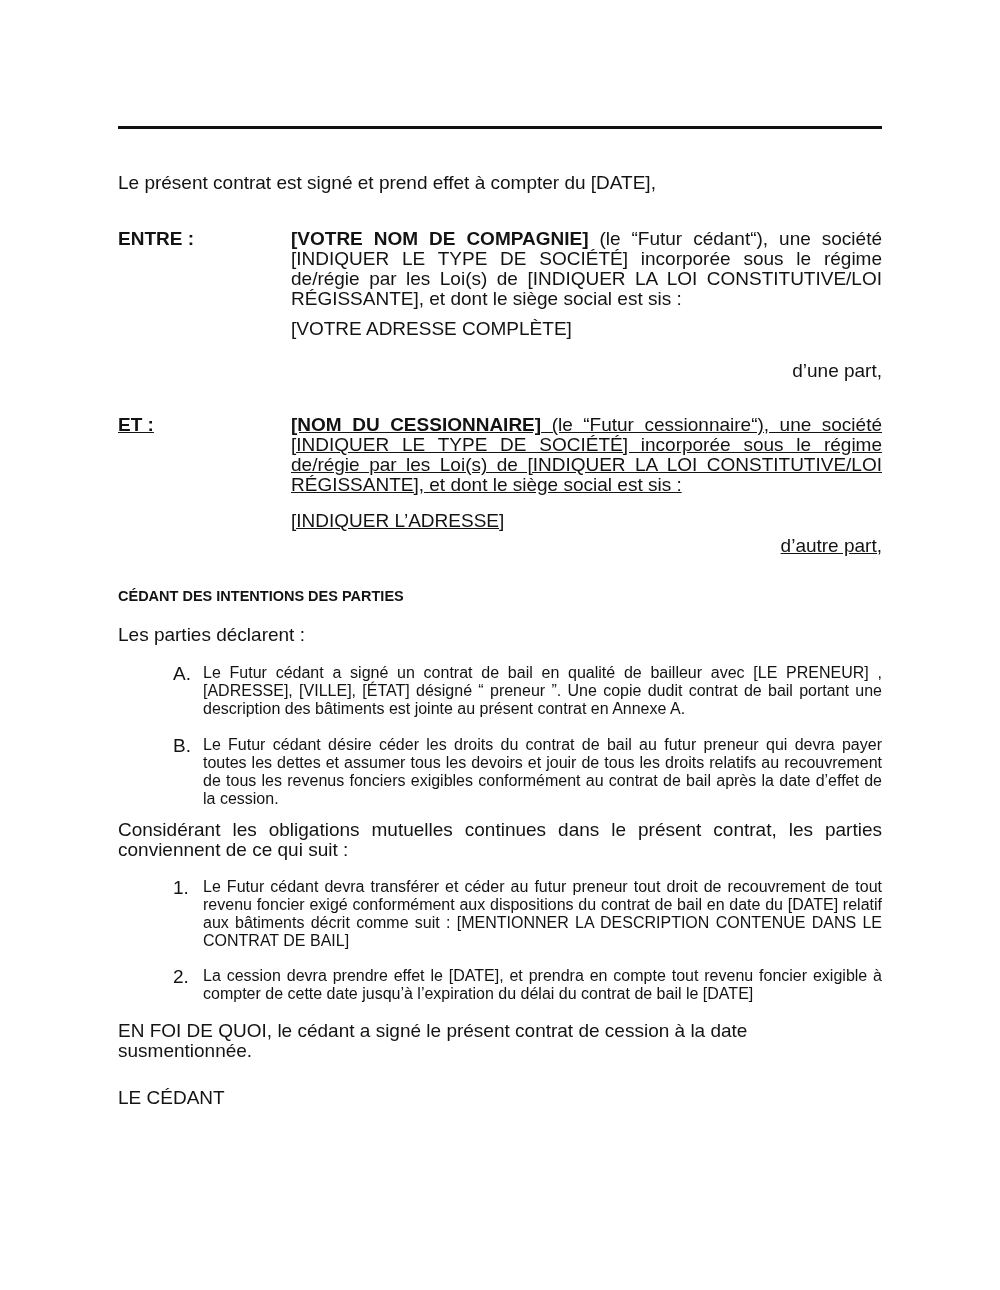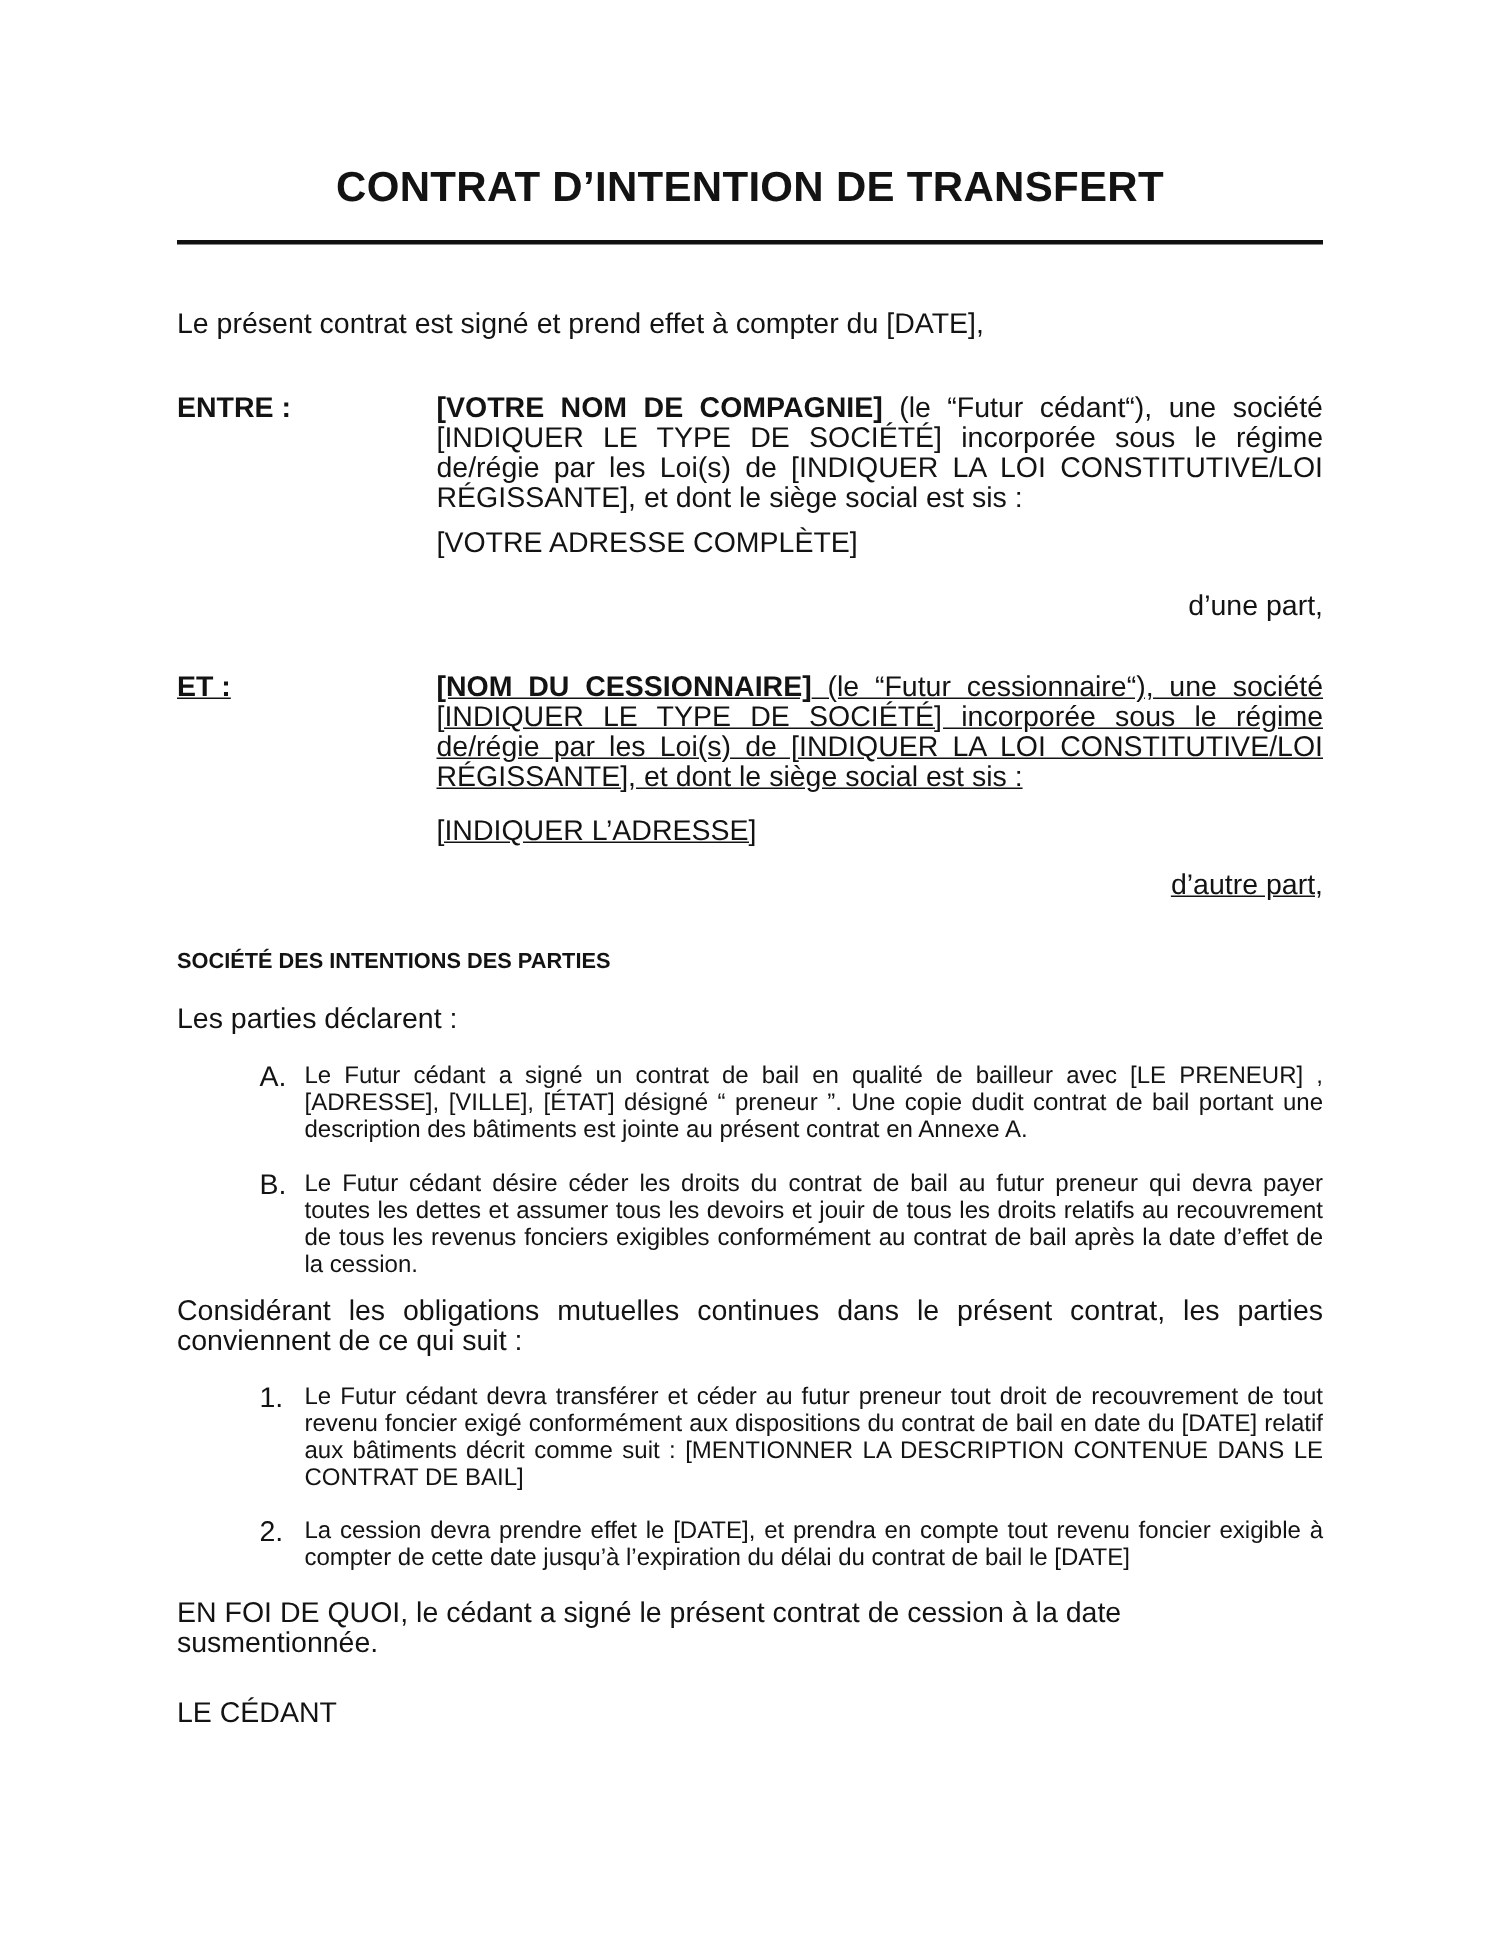--- a/index.html
+++ b/index.html
@@ -35,21 +35,21 @@
   .intro { margin-top: 44px; }
   .party { display: flex; }
   .party-entre { margin-top: 36px; }
   .party-et { margin-top: 34px; text-decoration: underline; }
   .party-label { font-weight: bold; width: 173px; flex: 0 0 173px; }
   .party-body { flex: 1; }
   .party-text { text-align: justify; }
   .party-address-1 { margin-top: 10px; }
   .party-address-2 { margin-top: 16px; }
   .party-part-1 { margin-top: 22px; text-align: right; }
-  .party-part-2 { margin-top: 16px; text-align: right; }
+  .party-part-2 { margin-top: 5px; text-align: right; }
   .section-heading {
     margin-top: 30px;
     font-size: 14.5px;
     line-height: 20px;
     font-weight: bold;
   }
   .declare-intro { margin-top: 19px; }
   .list-item { display: flex; margin-left: 55px; }
   .item-a { margin-top: 19px; }
   .item-b { margin-top: 18px; }
@@ -62,21 +62,20 @@
   .signatures { display: flex; margin-top: 27px; flex-direction: column; }
   .sig-left { width: 412px; flex: 0 0 412px; }
   .footer-rule { margin-top: 48px; height: 2px; background: #111111; }
   .footer-row { display: flex; justify-content: space-between; margin-top: 7px; font-style: italic; }
 </style>
 </head>
 <body>
 
 <div class="page">
 
-  <h1 class="doc-title">CONTRAT D’INTENTION DE TRANSFERT</h1>
   <div class="title-rule"></div>
 
   <p class="intro">Le présent contrat est signé et prend effet à compter du [DATE],</p>
 
   <section class="party party-entre">
     <div class="party-label">ENTRE :</div>
     <div class="party-body">
       <p class="party-text"><strong>[VOTRE NOM DE COMPAGNIE]</strong><span> (le “Futur cédant“), une société [INDIQUER LE TYPE DE SOCIÉTÉ] incorporée sous le régime de/régie par les Loi(s) de [INDIQUER LA LOI CONSTITUTIVE/LOI RÉGISSANTE], et dont le siège social est sis :</span></p>
       <p class="party-address-1">[VOTRE ADRESSE COMPLÈTE]</p>
       <p class="party-part-1">d’une part,</p>
@@ -85,21 +84,21 @@
 
   <section class="party party-et">
     <div class="party-label">ET :</div>
     <div class="party-body">
       <p class="party-text"><strong>[NOM DU CESSIONNAIRE]</strong><span> (le “Futur cessionnaire“), une société [INDIQUER LE TYPE DE SOCIÉTÉ] incorporée sous le régime de/régie par les Loi(s) de [INDIQUER LA LOI CONSTITUTIVE/LOI RÉGISSANTE], et dont le siège social est sis :</span></p>
       <p class="party-address-2">[INDIQUER L’ADRESSE]</p>
       <p class="party-part-2">d’autre part,</p>
     </div>
   </section>
 
-  <h2 class="section-heading">SOCIÉTÉ DES INTENTIONS DES PARTIES</h2>
+  <h2 class="section-heading">CÉDANT DES INTENTIONS DES PARTIES</h2>
 
   <p class="declare-intro">Les parties déclarent :</p>
 
   <div class="list-item item-a">
     <span class="list-marker">A.</span>
     <span class="list-text">Le Futur cédant a signé un contrat de bail en qualité de bailleur avec [LE PRENEUR] , [ADRESSE], [VILLE], [ÉTAT] désigné “ preneur ”. Une copie dudit contrat de bail portant une description des bâtiments est jointe au présent contrat en Annexe A.</span>
   </div>
 
   <div class="list-item item-b">
     <span class="list-marker">B.</span>

